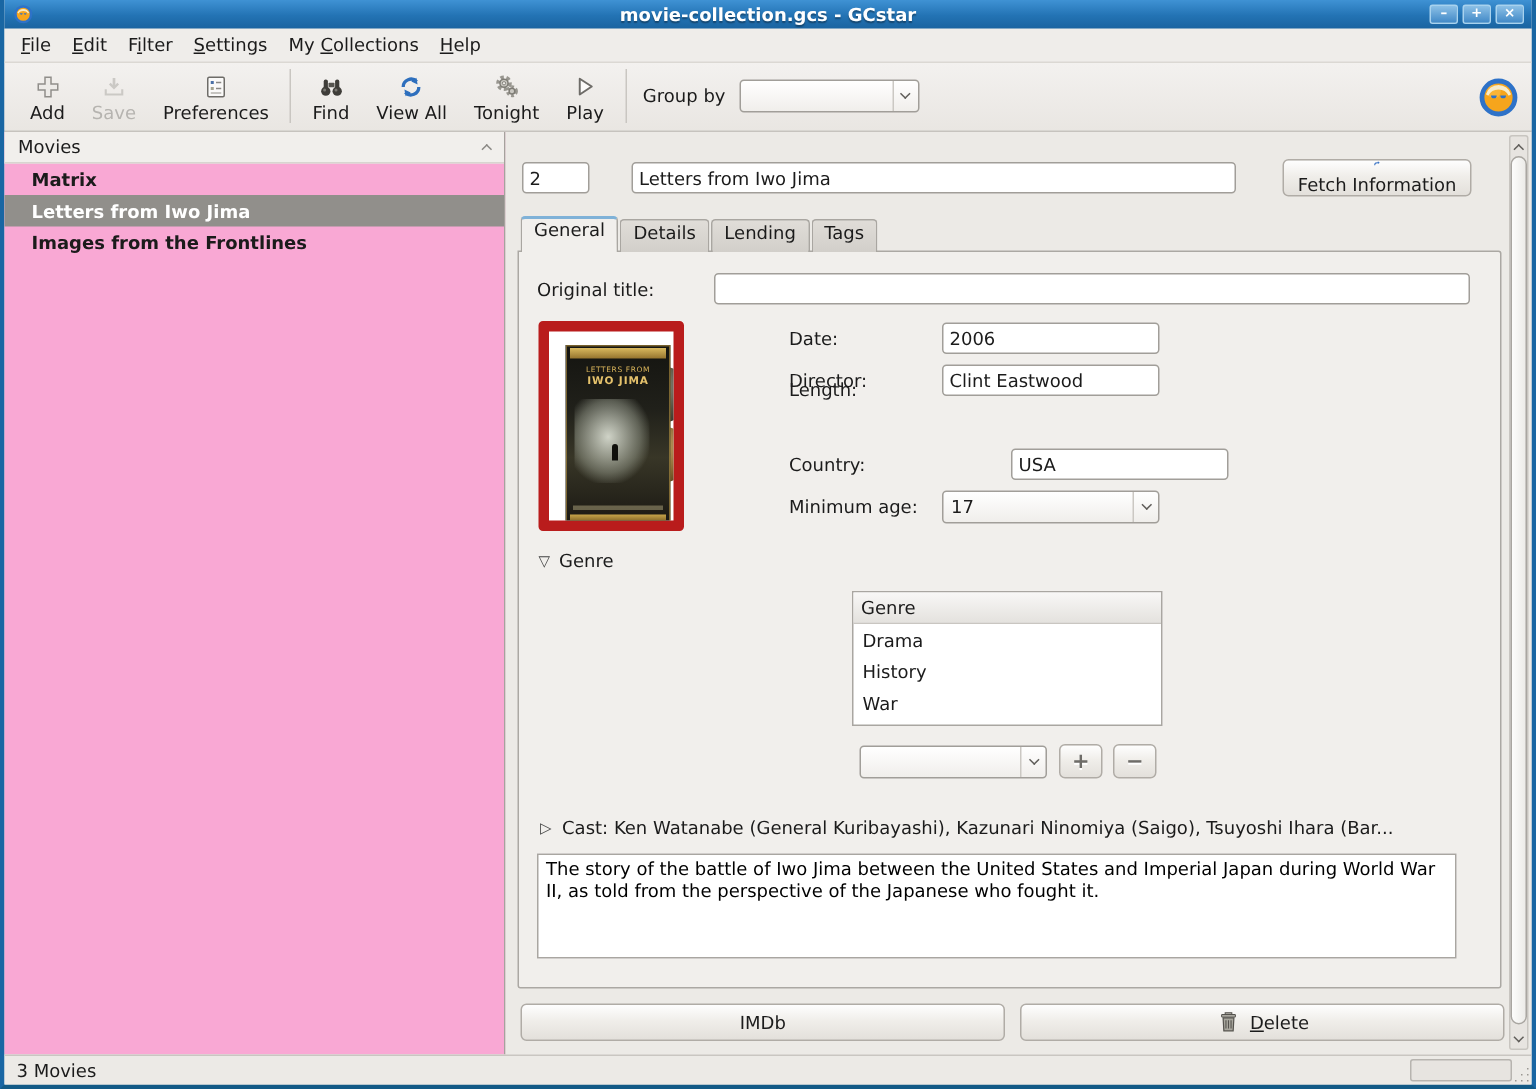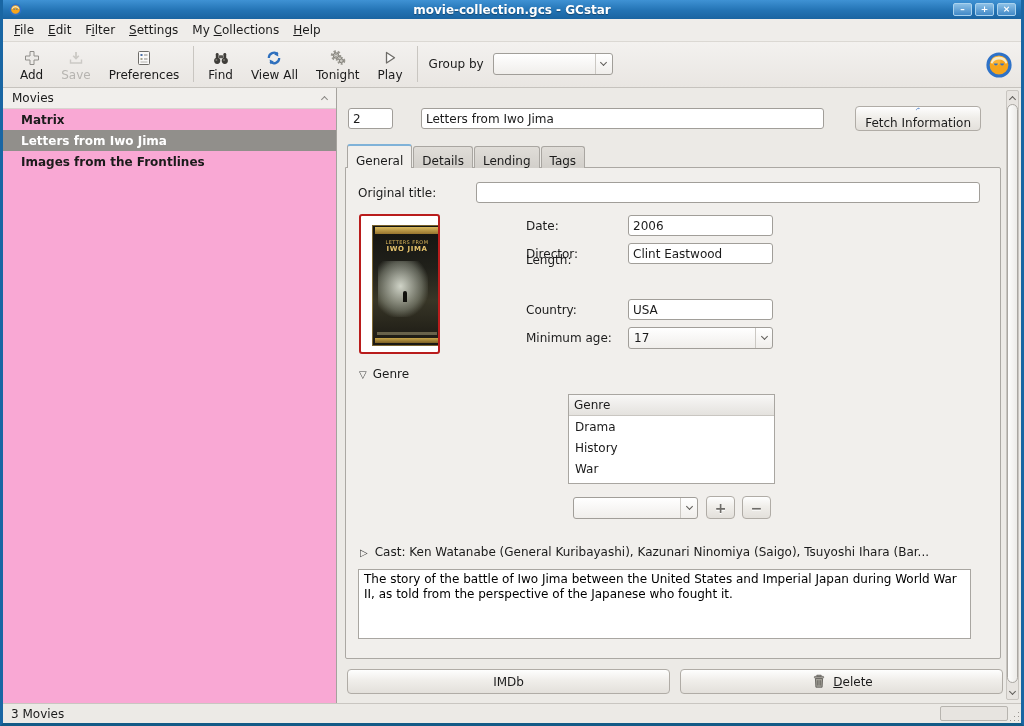--- a/index.html
+++ b/index.html
@@ -94,37 +94,37 @@
   .sarrow.up { top:0; } .sarrow.down { bottom:0; }
   .sthumb { position:absolute; left:0px; right:0px; top:13px; bottom:16px;
     background:linear-gradient(90deg,#fdfdfc,#ecebe8); border:1px solid #a9a6a1; border-radius:6px; }
   
   .toprow { display:flex; align-items:center; padding-right:16px; }
   .id-input { width:45px; margin-left:3px; }
   .title-input { width:403px; margin-left:28px; }
   .fetch-btn { margin-left:auto; height:25px; padding:0 9px;flex-direction:column; }
   
   .tabs { margin-top:13px; padding-left:2px; display:flex; position:relative; z-index:2; }
-  .tab { height:22px; padding:1px 8px 0; display:flex; align-items:flex-end;
+  .tab { height:22px; padding:1px 8px 0; display:flex; align-items:flex-start;
     background:linear-gradient(#E0DDD8,#D2CFCA); border:1px solid #A9A6A1; border-bottom:none;
     border-radius:3px 3px 0 0; margin-right:1px; margin-top:2px; }
   .tab.active { background:#F1EFEC; border-top:2px solid #7FB2D8; margin-top:0; height:24px; padding-top:0; }
   .panel { border:1px solid #ABA8A3; background:#F1EFEC; height:492px; width:656px;
     position:relative; border-radius:0 2px 2px 2px; margin-top:-1px; }
   
   .ot-row { position:absolute; left:12px; top:14px; right:20px; display:flex; align-items:center; }
   .ot-row .flabel { width:118px; }
   .ot-row .ginput { flex:1; }
   .flabel { flex:0 0 auto; }
   .fieldrow { position:absolute; left:180px; display:flex; align-items:center; }
   .fieldrow .flabel { width:102px; }
   .fieldrow .ginput, .fieldrow .combo { width:145px; }
   
-  .poster-frame { position:absolute; left:13px; top:46px; width:81px; height:140px;
-    background:#fff; border:2px solid #b91c1c; border-radius:3px; overflow:hidden; }
+  .poster-frame { position:absolute; left:13px; top:46px; width:97px; height:140px;
+    background:#fff; border:7px solid #b91c1c; border-radius:3px; overflow:hidden; }
   .disc { position:absolute; border-radius:50%; width:38px; height:38px; z-index:1; }
   .disc .hole { position:absolute; left:13px; top:13px; width:12px; height:12px; border-radius:50%;
     background:#d8d6cf; border:3px solid rgba(60,55,40,.55); }
   .disc1 { left:56px; top:23px; background:radial-gradient(circle at 40% 35%, #9a9a8e, #55513f 55%, #2e2c24 90%); }
   .disc2 { left:56px; top:63px; background:radial-gradient(circle at 40% 35%, #d7b274, #8a6a35 55%, #4e3a17 90%); }
   .cover { position:absolute; left:11px; top:9px; width:70px; height:121px; z-index:2;
     background:linear-gradient(#141410 0%, #20201a 35%, #383627 62%, #191712 100%);
     box-shadow:inset 0 0 0 1px rgba(200,160,70,.55); }
   .goldtop { height:7px; background:linear-gradient(#d9b95e,#96742e); margin:2px 3px 0; }
   .ptitle1 { margin-top:5px; text-align:center; color:#d9b45a; font-size:5px; letter-spacing:.4px; }
@@ -355,21 +355,21 @@
             <span class="flabel">Date:</span>
             <input class="ginput" value="2006" style="">
           </div>
           <div class="fieldrow" style="top:75px;">
             <span class="flabel">Director:</span>
             <input class="ginput" value="Clint Eastwood" style="">
           </div>
           <div class="fieldrow" style="top:85px;">
             <span class="flabel">Length:</span>
           </div>
-          <div class="fieldrow" style="top:131px;">
+          <div class="fieldrow" style="top:131px;gap:46px;">
             <span class="flabel">Country:</span>
             <input class="ginput" value="USA" style="">
           </div>
           <div class="fieldrow" style="top:159px;">
             <span class="flabel">Minimum age:</span>
             <div class="combo">
               <span class="val">17</span>
               <span class="cbtn">
                   <span class="chev"></span>
                 </span>

